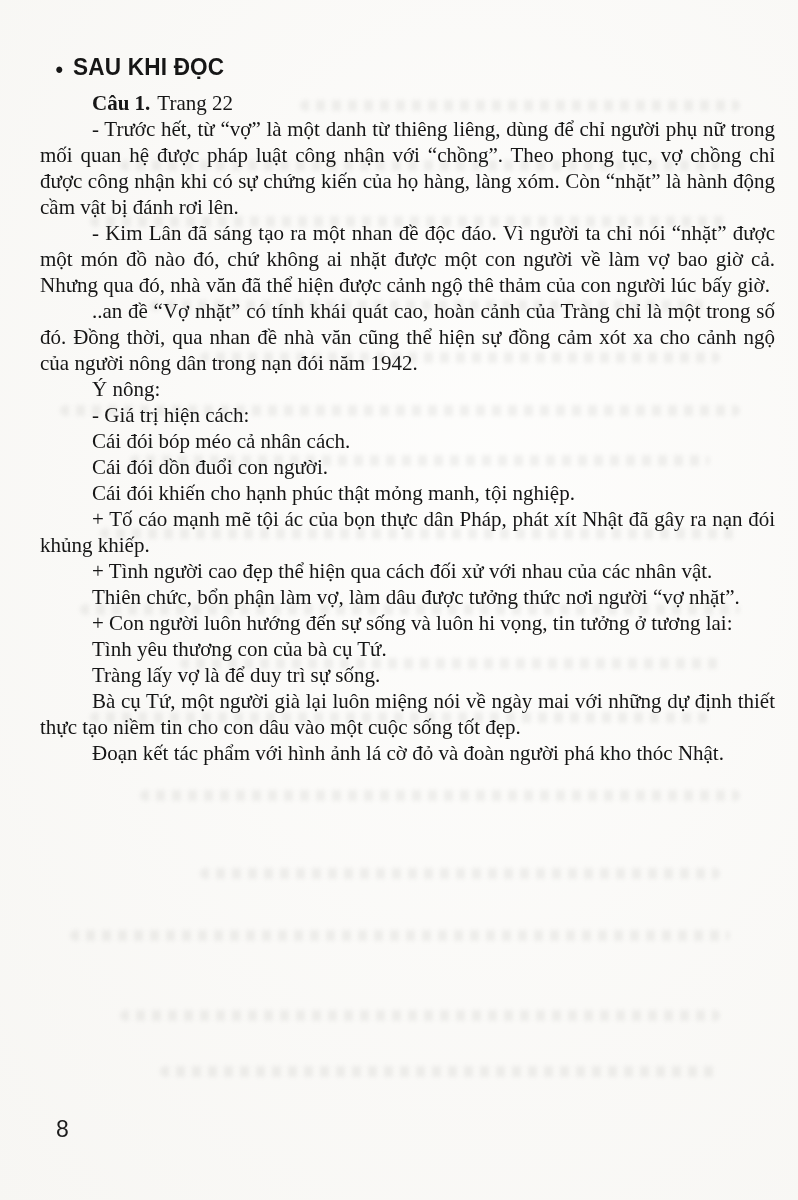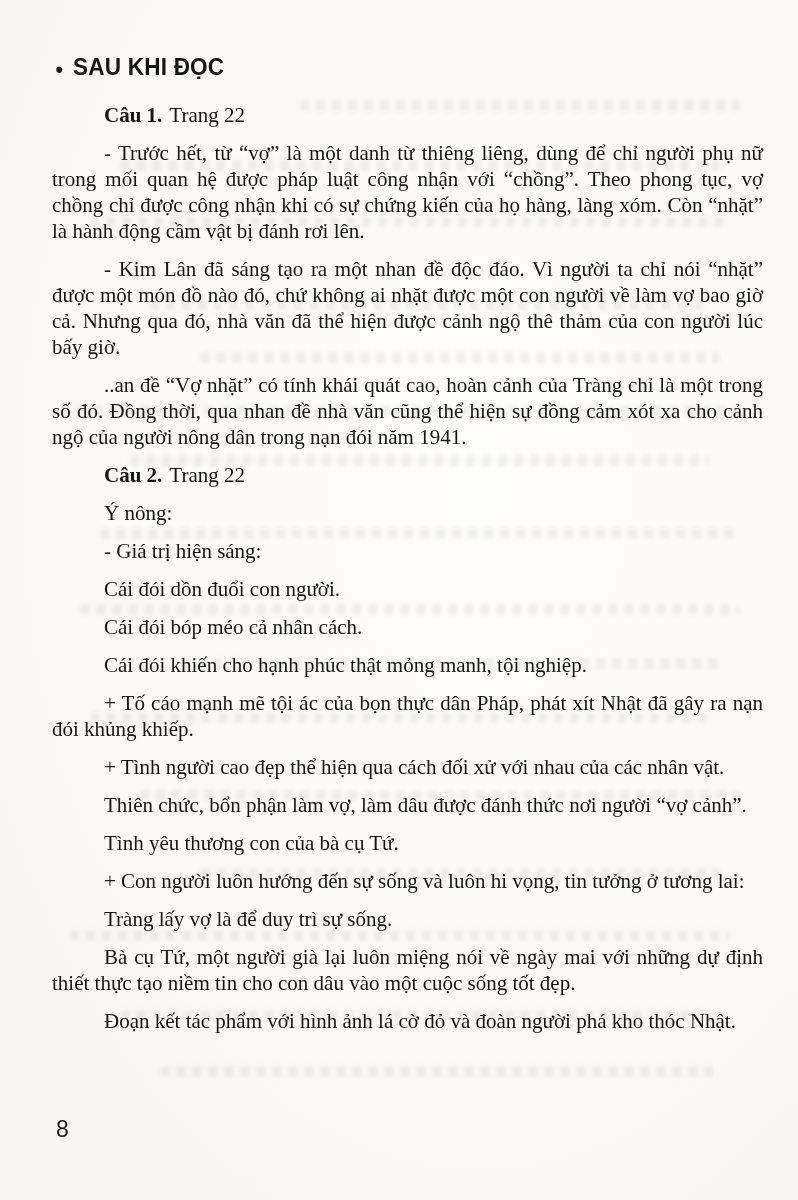--- a/index.html
+++ b/index.html
@@ -54,21 +54,21 @@
     position: relative;
     top: 1px;
   }
   .content {
     position: absolute;
     left: 40px;
     top: 90px;
     width: 735px;
   }
   .para {
-    margin: 12px;
+    margin: 0;
     font-size: 21px;
     line-height: 26px;
     text-align: justify;
     text-indent: 52px;
   }
   .para.subheading {
     text-align: left;
     font-size: 21px;
   }
   .para.subheading .label {
@@ -112,32 +112,31 @@
 
   <div class="heading">
     <span class="bullet">●</span>
     <span>SAU KHI ĐỌC</span>
   </div>
 
   <div class="content">
       <p class="para subheading"><span class="label">Câu 1.</span><span class="rest">Trang 22</span></p>
       <p class="para">- Trước hết, từ “vợ” là một danh từ thiêng liêng, dùng để chỉ người phụ nữ trong mối quan hệ được pháp luật công nhận với “chồng”. Theo phong tục, vợ chồng chỉ được công nhận khi có sự chứng kiến của họ hàng, làng xóm. Còn “nhặt” là hành động cầm vật bị đánh rơi lên.</p>
       <p class="para">- Kim Lân đã sáng tạo ra một nhan đề độc đáo. Vì người ta chỉ nói “nhặt” được một món đồ nào đó, chứ không ai nhặt được một con người về làm vợ bao giờ cả. Nhưng qua đó, nhà văn đã thể hiện được cảnh ngộ thê thảm của con người lúc bấy giờ.</p>
-      <p class="para">..an đề “Vợ nhặt” có tính khái quát cao, hoàn cảnh của Tràng chỉ là một trong số đó. Đồng thời, qua nhan đề nhà văn cũng thể hiện sự đồng cảm xót xa cho cảnh ngộ của người nông dân trong nạn đói năm 1941.</p>
-      <p class="para subheading"><span class="label">Câu 2.</span><span class="rest">Trang 22</span></p>
+      <p class="para">..an đề “Vợ nhặt” có tính khái quát cao, hoàn cảnh của Tràng chỉ là một trong số đó. Đồng thời, qua nhan đề nhà văn cũng thể hiện sự đồng cảm xót xa cho cảnh ngộ của người nông dân trong nạn đói năm 1942.</p>
       <p class="para">Ý nông:</p>
-      <p class="para">- Giá trị hiện sáng:</p>
+      <p class="para">- Giá trị hiện cách:</p>
+      <p class="para">Cái đói bóp méo cả nhân cách.</p>
       <p class="para">Cái đói dồn đuổi con người.</p>
-      <p class="para">Cái đói bóp méo cả nhân cách.</p>
       <p class="para">Cái đói khiến cho hạnh phúc thật mỏng manh, tội nghiệp.</p>
       <p class="para">+ Tố cáo mạnh mẽ tội ác của bọn thực dân Pháp, phát xít Nhật đã gây ra nạn đói khủng khiếp.</p>
       <p class="para">+ Tình người cao đẹp thể hiện qua cách đối xử với nhau của các nhân vật.</p>
-      <p class="para">Thiên chức, bổn phận làm vợ, làm dâu được đánh thức nơi người “vợ cảnh”.</p>
+      <p class="para">Thiên chức, bổn phận làm vợ, làm dâu được tưởng thức nơi người “vợ nhặt”.</p>
+      <p class="para">+ Con người luôn hướng đến sự sống và luôn hi vọng, tin tưởng ở tương lai:</p>
       <p class="para">Tình yêu thương con của bà cụ Tứ.</p>
-      <p class="para">+ Con người luôn hướng đến sự sống và luôn hi vọng, tin tưởng ở tương lai:</p>
       <p class="para">Tràng lấy vợ là để duy trì sự sống.</p>
       <p class="para">Bà cụ Tứ, một người già lại luôn miệng nói về ngày mai với những dự định thiết thực tạo niềm tin cho con dâu vào một cuộc sống tốt đẹp.</p>
       <p class="para">Đoạn kết tác phẩm với hình ảnh lá cờ đỏ và đoàn người phá kho thóc Nhật.</p>
     </div>
 
   <div class="pagenum">8</div>
 
 </div>
 
 </body></html>

